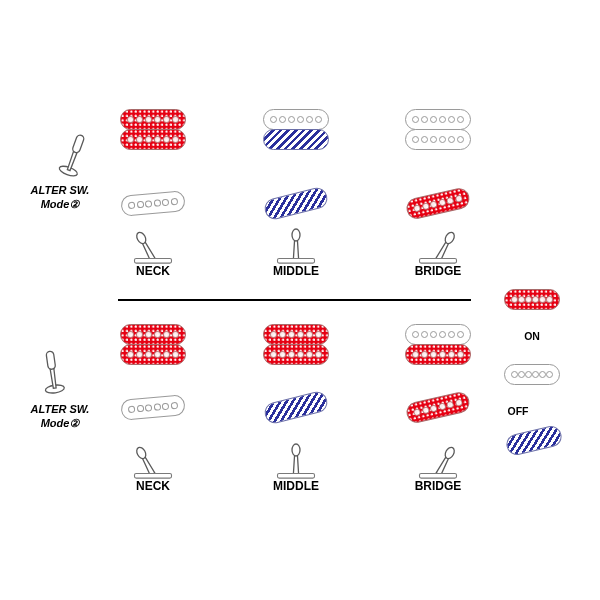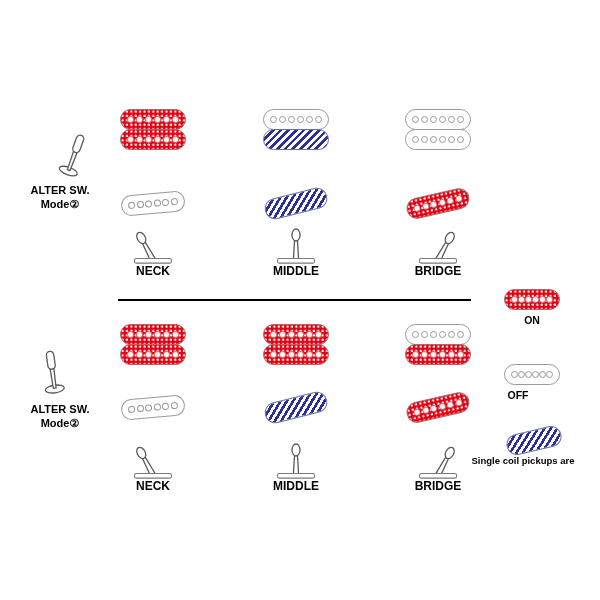--- a/index.html
+++ b/index.html
@@ -4,40 +4,40 @@
 <title>Pickup Switching Diagram</title>
 <style>
   html,body{margin:0;padding:0;background:#fff;}
   .stage{position:relative;width:600px;height:600px;background:#fff;
          font-family:"Liberation Sans",sans-serif;color:#000;overflow:hidden;}
   #diagram{position:absolute;inset:0;}
   .toggle{position:absolute;width:56px;height:58px;}
   #toggle1{left:40px;top:124px;}
   #toggle2{left:27px;top:342px;}
   .alter-label{position:absolute;width:88px;text-align:center;font-size:11px;
-               font-weight:bold;line-height:13.5px;}
+               font-weight:bold;line-height:13.5px;font-style:italic;}
   #alter-label-1{left:16px;top:184px;}
   #alter-label-2{left:16px;top:403px;}
   .divider{position:absolute;left:118px;top:299px;width:353px;height:2px;background:#000;}
   .humbucker{position:absolute;}
   .humbucker .coil + .coil{margin-top:-1.3px;}
   .coil{box-sizing:border-box;border:1.3px solid var(--c-outline,#9a9a9a);
         border-radius:10.5px;display:flex;align-items:center;background:#fff;}
   .coil.on{background-color:var(--c-on,#e60012);
            background-image:radial-gradient(circle at 1.6px 1.6px, rgba(255,255,255,.95) .9px, rgba(255,255,255,0) 1.5px);
            background-size:4.4px 4.4px;border-color:#a86a6a;}
   .coil.parallel{background:repeating-linear-gradient(135deg, var(--c-parallel,#2a2f9c) 0 2.6px, #fff 2.6px 5.4px);
                  border-color:#6b6fa8;}
   .single{position:absolute;}
   .poles{display:flex;justify-content:space-between;flex:1 1 auto;padding:0 6px;}
   .pole{width:7px;height:7px;border-radius:50%;box-sizing:border-box;}
   .coil.off .pole{background:#fff;border:1.2px solid #9a9a9a;}
   .coil.on .pole{background:rgba(255,255,255,.92);border:1.2px solid rgba(140,30,30,.55);}
   .pos-label{position:absolute;width:80px;text-align:center;font-size:12px;font-weight:bold;}
-  .legend-label{position:absolute;text-align:center;font-size:10.5px;font-weight:bold;}
+  .legend-label{position:absolute;text-align:center;font-size:10.5px;font-weight:bold;margin-top:16px;}
   .legend-note{position:absolute;left:447px;top:455px;width:152px;text-align:center;
                font-size:9.5px;font-weight:bold;line-height:11.5px;}
   .lever{position:absolute;width:50px;height:46px;}
 </style>
 </head>
 <body>
 
 <div class="stage">
 
   <div class="toggle" id="toggle1"><svg width="56" height="58" viewBox="0 0 56 58">
@@ -299,16 +299,15 @@
           <div class="pole"></div>
           <div class="pole"></div>
           <div class="pole"></div>
         </div>
       </div>
       <div class="legend-label" style="left: 488px; top: 389px; width: 60px;">OFF</div>
       <div class="coil parallel single" style="width: 56px; height: 21px; left: 506px; top: 430px; transform: rotate(-13deg);"></div>
     </div>
 
   <div class="legend-note">
-    <div>Single coil pickups are</div>
   </div>
 
 </div>
 
 </body></html>

